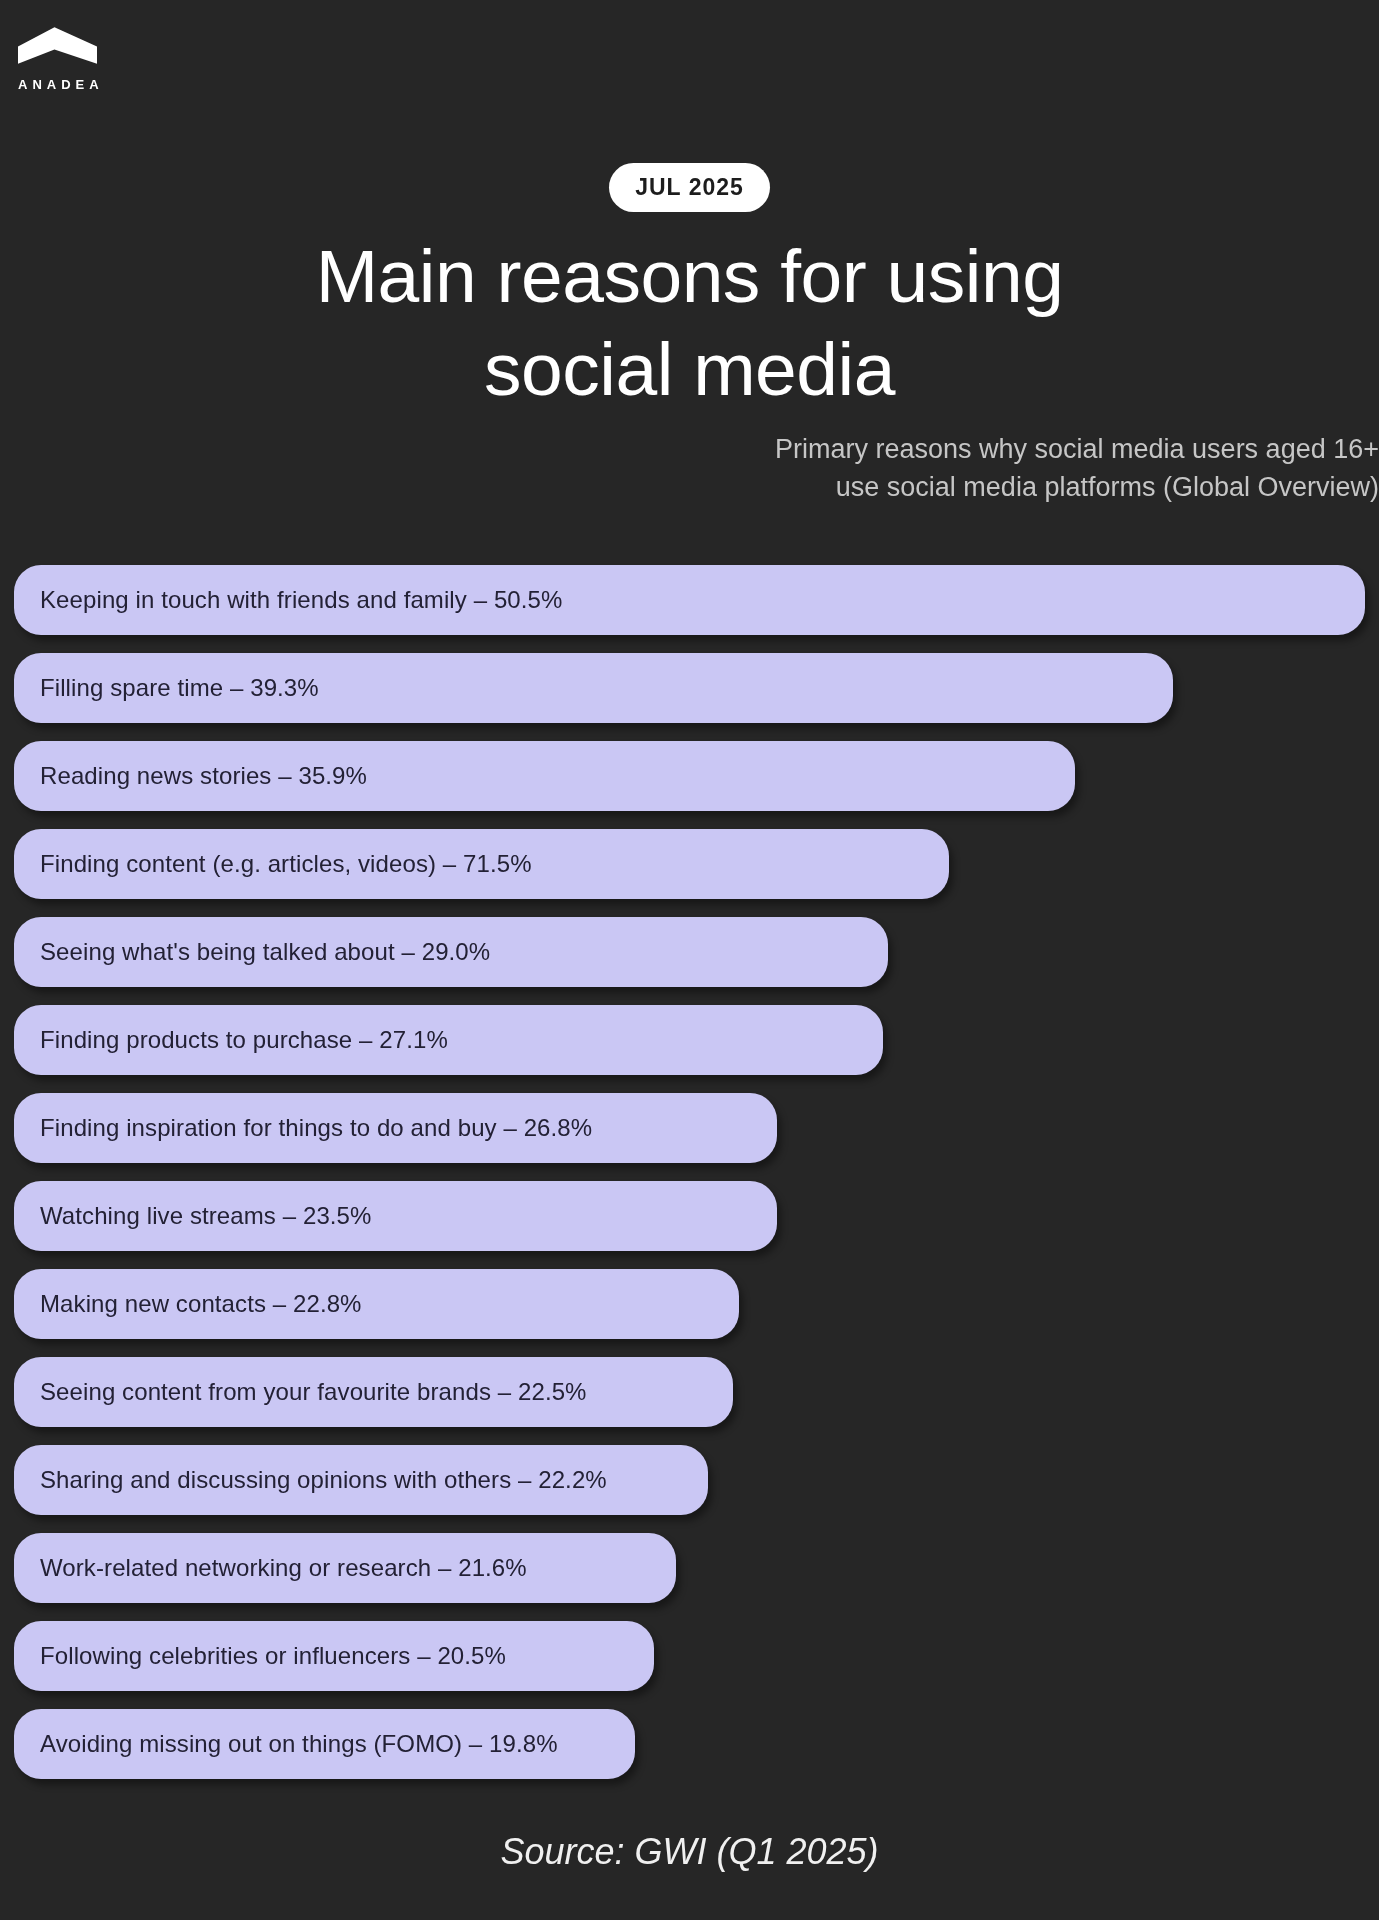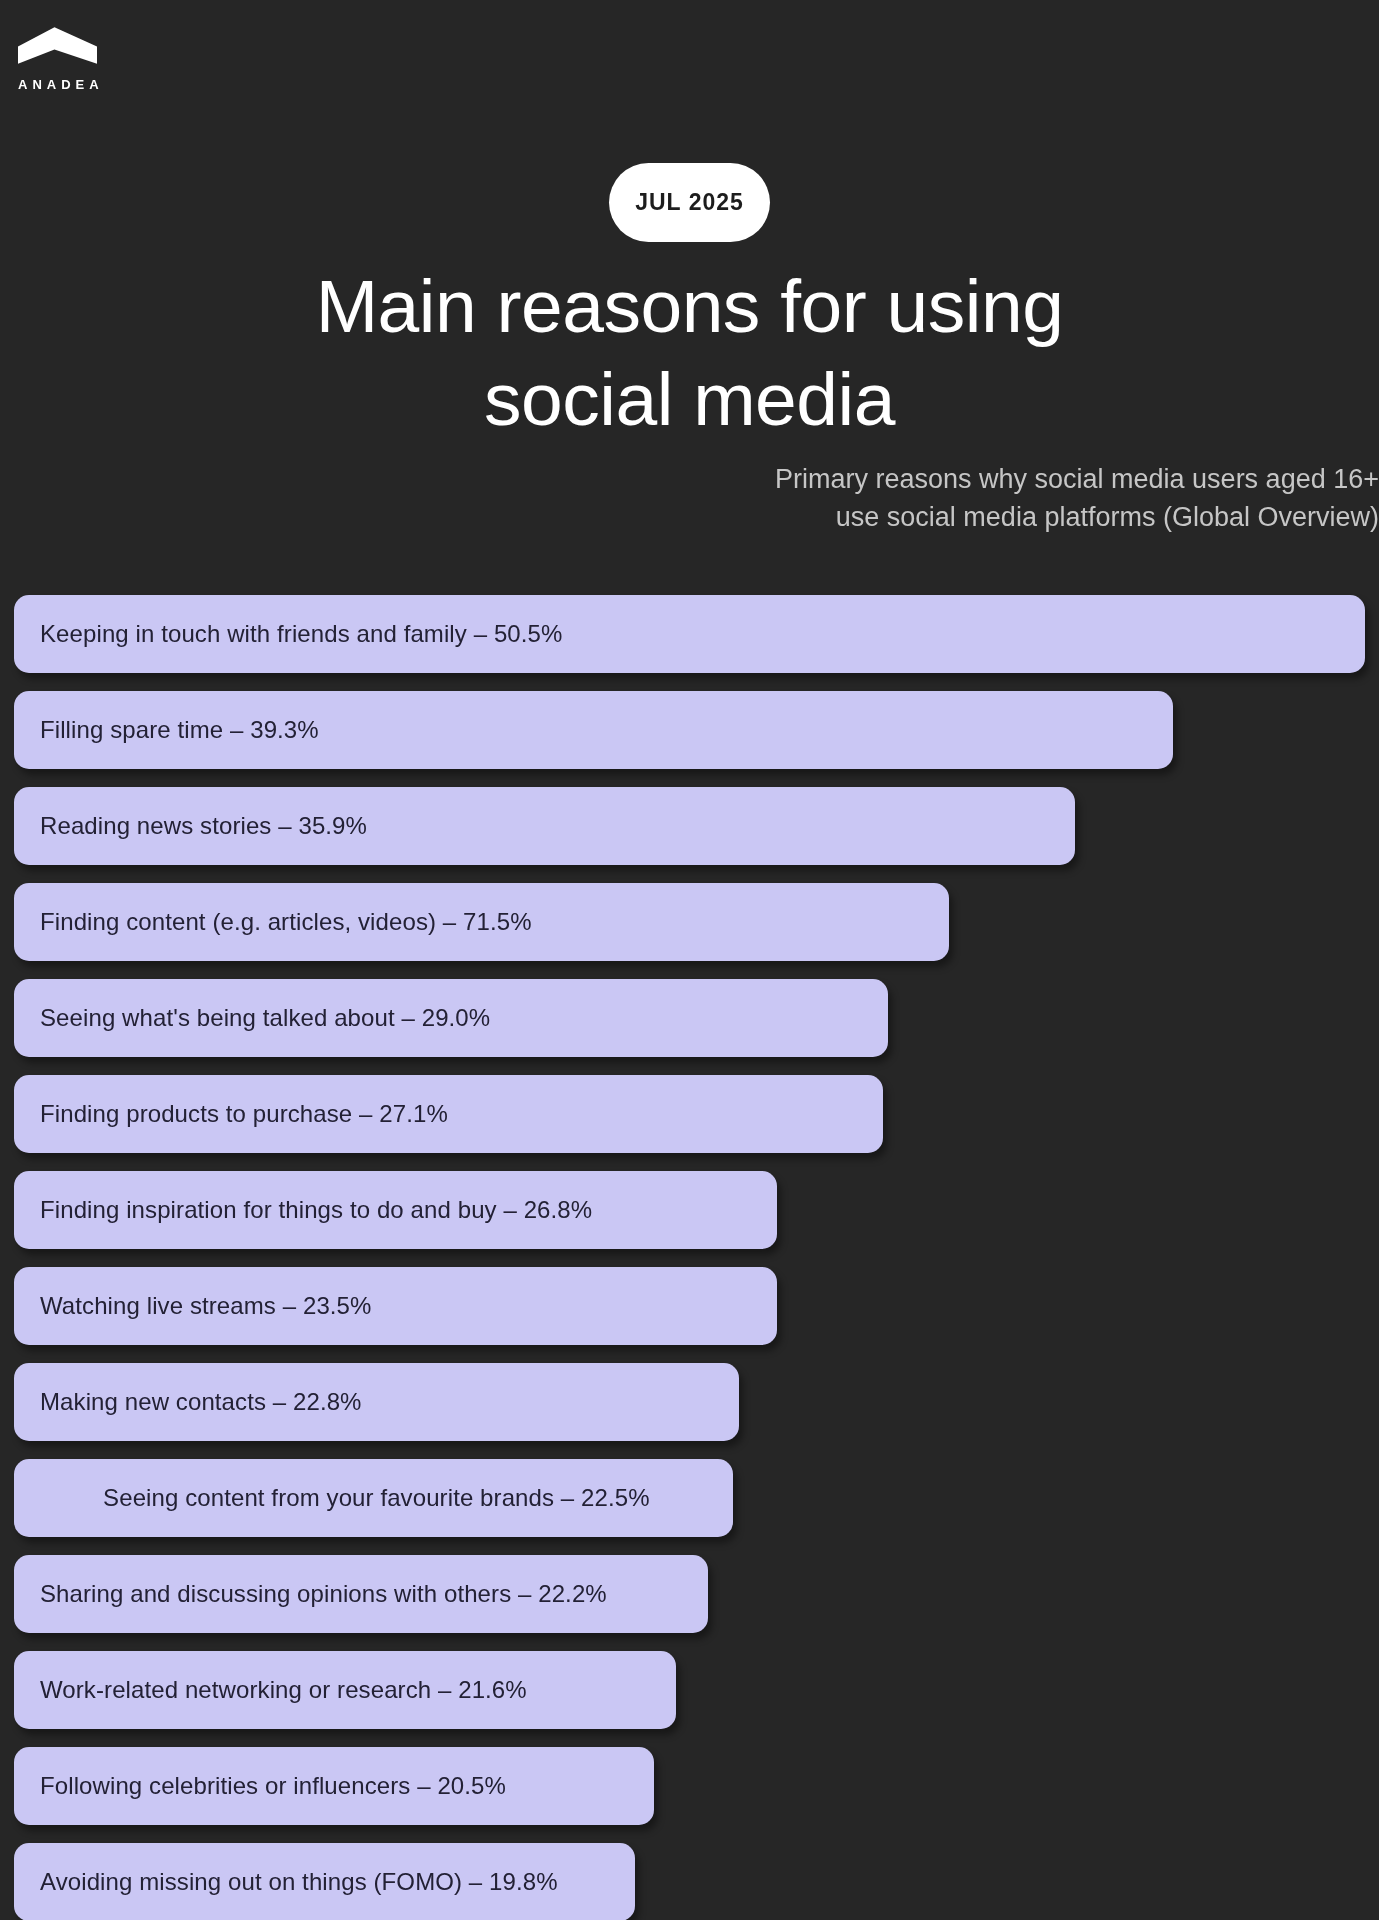--- a/index.html
+++ b/index.html
@@ -33,21 +33,21 @@
     letter-spacing:5px;
     white-space:nowrap;
   }
   .badge-row{padding-top:163px;display:flex;justify-content:center;}
   .badge{
     background:var(--badge-bg);
     color:var(--badge-text);
     font-weight:700;
     font-size:23px;
     letter-spacing:1px;
-    padding:28px 26px;
+    padding:13px 26px;
     border-radius:999px;
     line-height:1;
   }
   .title{
     margin:18px auto 0;
     text-align:center;
     color:var(--title-text);
     font-size:75px;
     font-weight:400;
     line-height:1.24;
@@ -55,22 +55,22 @@
   }
   .subtitle{
     margin-top:15px;
     text-align:right;
     color:var(--subtitle-text);
     font-size:27px;
     line-height:1.4;
   }
   .bars{margin-top:58px;padding:0 14px;}
   .bar-row{
-    height:78px;
-    border-radius:15px;
+    height:70px;
+    border-radius:27px;
     background:var(--bar-fill);
     display:flex;
     align-items:center;
     padding:0 20px 0 26px;
     margin-bottom:18px;
     box-shadow:4px 6px 7px rgba(0,0,0,0.38);
   }
   .bar-row:last-child{margin-bottom:0;}
   .bar-label{
     font-size:24px;
@@ -133,21 +133,21 @@
   </div>
       <div class="bar-row" style="width: 56.5%;">
     <span class="bar-label">Finding inspiration for things to do and buy – 26.8%</span>
   </div>
       <div class="bar-row" style="width: 56.5%;">
     <span class="bar-label">Watching live streams – 23.5%</span>
   </div>
       <div class="bar-row" style="width: 53.7%;">
     <span class="bar-label">Making new contacts – 22.8%</span>
   </div>
-      <div class="bar-row" style="width: 53.2%; justify-content: center;">
+      <div class="bar-row" style="width: 53.2%;">
     <span class="bar-label">Seeing content from your favourite brands – 22.5%</span>
   </div>
       <div class="bar-row" style="width: 51.4%;">
     <span class="bar-label">Sharing and discussing opinions with others – 22.2%</span>
   </div>
       <div class="bar-row" style="width: 49%;">
     <span class="bar-label">Work-related networking or research – 21.6%</span>
   </div>
       <div class="bar-row" style="width: 47.4%;">
     <span class="bar-label">Following celebrities or influencers – 20.5%</span>

